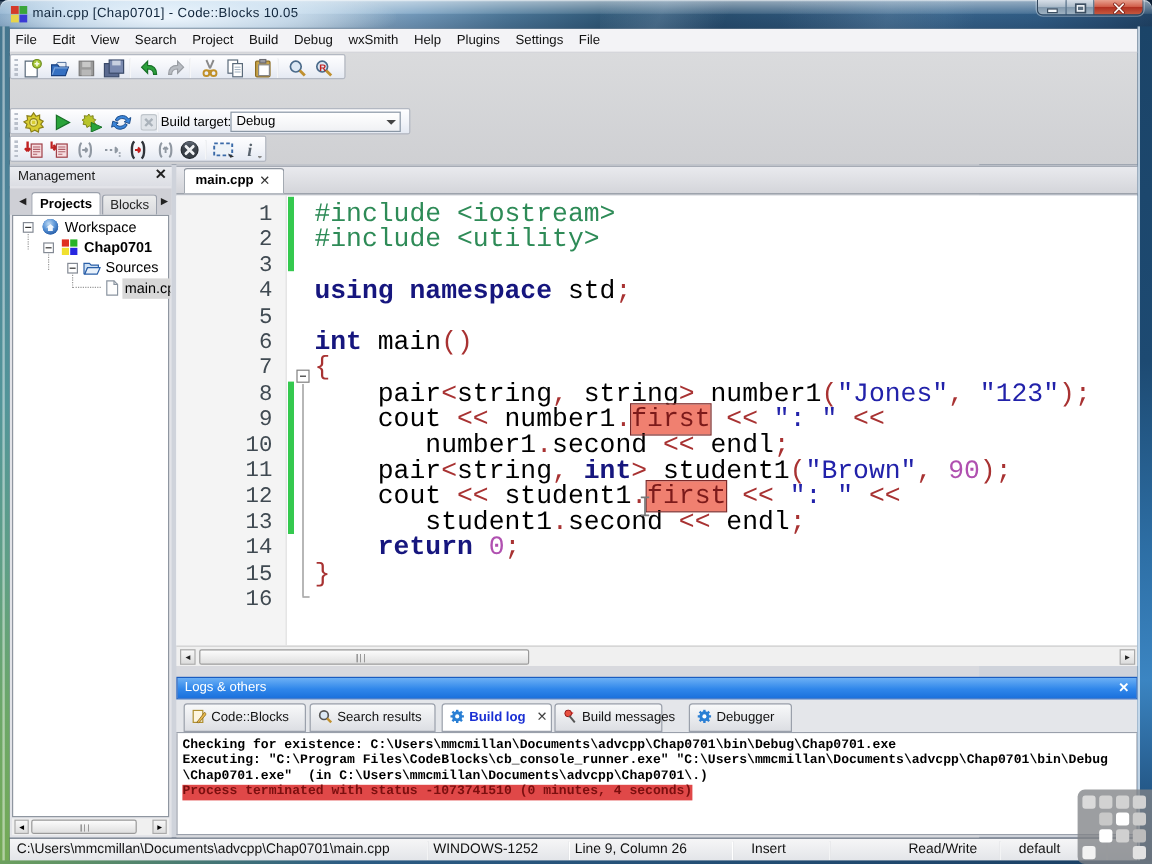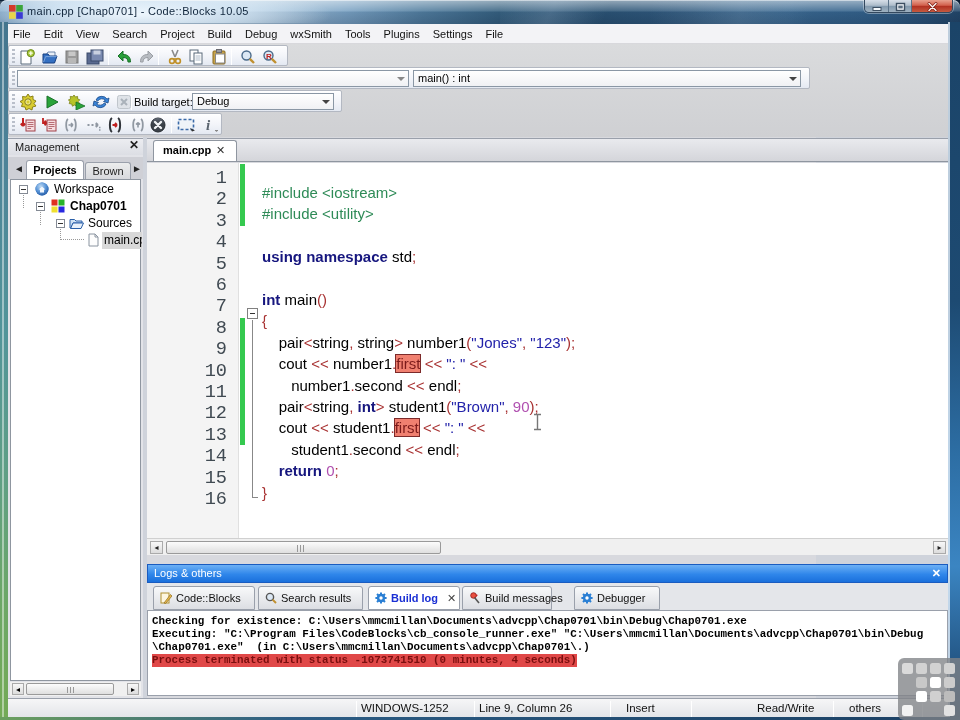--- a/index.html
+++ b/index.html
@@ -63,21 +63,21 @@
 #edtab{left:6px;top:3px;width:84px;height:21px;background:#fff;border:1px solid #8f96a0;border-bottom:none;border-radius:3px 3px 0 0;font-size:11px;font-weight:700;padding:3px 0 0 9px}
 #edtabx{position:absolute;left:62px;top:3px;font-size:11px;font-weight:400;color:#333}
 #edbody{left:0;top:26px;width:801px;height:375px;background:#fff;overflow:hidden}
 #gutter{left:0;top:0;width:92px;height:375px;background:#f4f4f4;border-right:1px solid #e0e0e0}
 #lnums{position:absolute;left:0;top:5px;width:80px;text-align:right;font-family:"Liberation Mono",monospace;font-size:18.6px;line-height:21.4px;color:#404a52}
 .gbar{position:absolute;left:93px;width:5px;background:#35c94f}
 #foldbox{position:absolute;left:100px;top:145px;width:11px;height:11px;border:1px solid #808080;background:#fff}
 #foldbox:before{content:"";position:absolute;left:2px;top:4px;width:5px;height:1px;background:#333}
 #foldline{position:absolute;left:105px;top:157px;width:1px;height:177px;background:#888}
 #foldfoot{position:absolute;left:105px;top:334px;width:6px;height:1px;background:#888}
-#code{position:absolute;left:115px;top:19px;font-family:Liberation Sans, sans-serif;font-size:15px;line-height:21.4px;color:#000;white-space:pre}
+#code{position:absolute;left:115px;top:5px;font-family:Liberation Mono, monospace;font-size:22px;line-height:21.4px;color:#000;white-space:pre}
 .pp{color:#2e8b57}
 .kw{color:#16167e;font-weight:700}
 .st{color:#2222aa}
 .nm{color:#b050b0}
 .op{color:#a83232}
 .hl{background:#f08070;outline:1px solid #7c2a2a;color:#7c1a1a}
 
 #edscroll{left:0;top:401px;width:801px;height:17px;background:#f0f0f0;border-top:1px solid #d0d0d0}
 
 #logs{left:139px;top:427px;width:801px;height:133px}
@@ -127,21 +127,21 @@
 </div>
 <div class="abs" id="menubar">
 <span style="padding:0 6.5px 0 5px">File</span>
       <span style="padding:0 6.5px">Edit</span>
       <span style="padding:0 6.5px">View</span>
       <span style="padding:0 6.5px">Search</span>
       <span style="padding:0 6.5px">Project</span>
       <span style="padding:0 6.5px">Build</span>
       <span style="padding:0 6.5px">Debug</span>
       <span style="padding:0 6.5px">wxSmith</span>
-      <span style="padding:0 6.5px">Tools</span>
+      <span style="padding:0 6.5px">Help</span>
       <span style="padding:0 6.5px">Plugins</span>
       <span style="padding:0 6.5px">Settings</span>
       <span style="padding:0 6.5px">File</span>
 </div>
 <div class="abs" id="tbdock"></div>
 <div class="abs tbrow" id="tb1">
       <div class="grip"></div>
  <svg class="ticon" style="left:10px" viewBox="0 0 16 16">
         <path d="M2 2 H9 L12 5 V15 H2 Z" fill="#fff" stroke="#5a6a7a" stroke-width="1"></path>
         <path d="M9 2 V5 H12" fill="none" stroke="#5a6a7a"></path>
@@ -190,27 +190,20 @@
  <div class="tsep" style="left:222px"></div>
  <svg class="ticon" style="left:231px" viewBox="0 0 16 16">
         <circle cx="6.5" cy="6.5" r="4.5" fill="#dce8f4" stroke="#4a6a8a" stroke-width="1.4"></circle>
         <path d="M9.8 9.8 L14 14" stroke="#c09030" stroke-width="2.4"></path>
       </svg>
  <svg class="ticon" style="left:253px" viewBox="0 0 16 16">
         <circle cx="6.5" cy="6.5" r="4.5" fill="#dce8f4" stroke="#4a6a8a" stroke-width="1.4"></circle>
         <path d="M9.8 9.8 L14 14" stroke="#c09030" stroke-width="2.4"></path>
         <text x="4" y="10" font-size="8" font-weight="bold" fill="#c02020" font-family="Liberation Sans">R</text>
       </svg>
-</div>
-<div class="abs tbrow" id="tb2">
-      <div class="grip"></div>
- <div class="combo" style="left:8px;top:2px;width:392px">
-        <span class="arr" style="border-top-color:#888"></span>
-      </div>
- <div class="combo" style="left:404px;top:2px;width:388px">main() : int<span class="arr"></span></div>
 </div>
 <div class="abs tbrow" id="tb3">
       <div class="grip"></div>
  <svg class="ticon" style="left:10px;width:18px;height:18px;top:2px" viewBox="0 0 18 18">
         <g fill="#d8cc30" stroke="#8a8018" stroke-width="1">
           <path d="M9 1 L11 4 L14 3 L14 6.5 L17 8 L15 10.5 L17 13 L13.5 14 L13 17 L10 15.5 L7 17 L6 14 L2.5 13.5 L3.5 10.5 L1 8.5 L4 7 L3.5 3.5 L7 4 Z"></path>
         </g>
         <circle cx="9" cy="9" r="3.2" fill="#f0ec9a" stroke="#8a8018"></circle>
         <rect x="7.6" y="7.6" width="2.8" height="2.8" fill="#d8cc30"></rect>
       </svg>
@@ -286,21 +279,21 @@
         <path d="M13.5 15 L12 13.5 L15 13.5 Z" fill="#888"></path>
       </svg>
 </div>
 <div class="abs" id="mainarea">
  <div class="abs" id="mgmt">
   <div class="abs" id="mgmthead">Management</div>
   <div class="abs" id="mgmtx">✕</div>
   <div class="abs" id="mgmttabs">
     <span class="marr" style="left:6px">◄</span>
     <div class="mtab" id="mtabproj">Projects</div>
-    <div class="mtab" id="mtabsym">Brown</div>
+    <div class="mtab" id="mtabsym">Blocks</div>
     <span class="marr" style="left:124px">►</span>
   </div>
   <div class="abs" id="tree">
     <div style="position:absolute;left:12px;top:11px;width:1px;height:17px;border-left:1px dotted #999"></div>
     <div style="position:absolute;left:29px;top:28px;width:1px;height:17px;border-left:1px dotted #999"></div>
     <div style="position:absolute;left:49px;top:45px;width:1px;height:15px;border-left:1px dotted #999"></div>
     <div style="position:absolute;left:49px;top:59px;width:24px;height:1px;border-top:1px dotted #999"></div>
     <div class="trow" style="left:43px;top:1px">Workspace</div>
     <div class="trow" style="left:59px;top:18px;font-weight:700">Chap0701</div>
     <div class="trow" style="left:77px;top:35px">Sources</div>
@@ -413,30 +406,31 @@
               </g>
             </svg>Debugger</div>
   </div>
   <div class="abs" id="logbody">Checking for existence: C:\Users\mmcmillan\Documents\advcpp\Chap0701\bin\Debug\Chap0701.exe
 Executing: "C:\Program Files\CodeBlocks\cb_console_runner.exe" "C:\Users\mmcmillan\Documents\advcpp\Chap0701\bin\Debug
 \Chap0701.exe"  (in C:\Users\mmcmillan\Documents\advcpp\Chap0701\.)
 <span class="redline">Process terminated with status -1073741510 (0 minutes, 4 seconds)</span></div>
  </div>
 </div>
 <div class="abs" id="statusbar">
+  <div class="sfield" style="left:6px">C:\Users\mmcmillan\Documents\advcpp\Chap0701\main.cpp</div>
   <div class="ssep" style="left:348px"></div>
   <div class="sfield" style="left:353px">WINDOWS-1252</div>
   <div class="ssep" style="left:466px"></div>
   <div class="sfield" style="left:471px">Line 9, Column 26</div>
   <div class="ssep" style="left:602px"></div>
   <div class="sfield" style="left:618px">Insert</div>
   <div class="ssep" style="left:683px"></div>
   <div class="sfield" style="left:749px">Read/Write</div>
   <div class="ssep" style="left:825px"></div>
-  <div class="sfield" style="left:841px">others</div>
+  <div class="sfield" style="left:841px">default</div>
   <div class="ssep" style="left:914px"></div>
 </div>
 <div class="abs" id="leftframe"></div>
 <div class="abs" id="rightframe"></div>
 <div class="abs" id="bottomframe"></div>
 <div class="abs" id="wm">
  <div class="wtile" style="left:4px;top:5px;background:#dadada"></div>
  <div class="wtile" style="left:18px;top:5px;background:#d2d2d2"></div>
  <div class="wtile" style="left:32px;top:5px;background:#d2d2d2"></div>
  <div class="wtile" style="left:46px;top:5px;background:#d2d2d2"></div>

